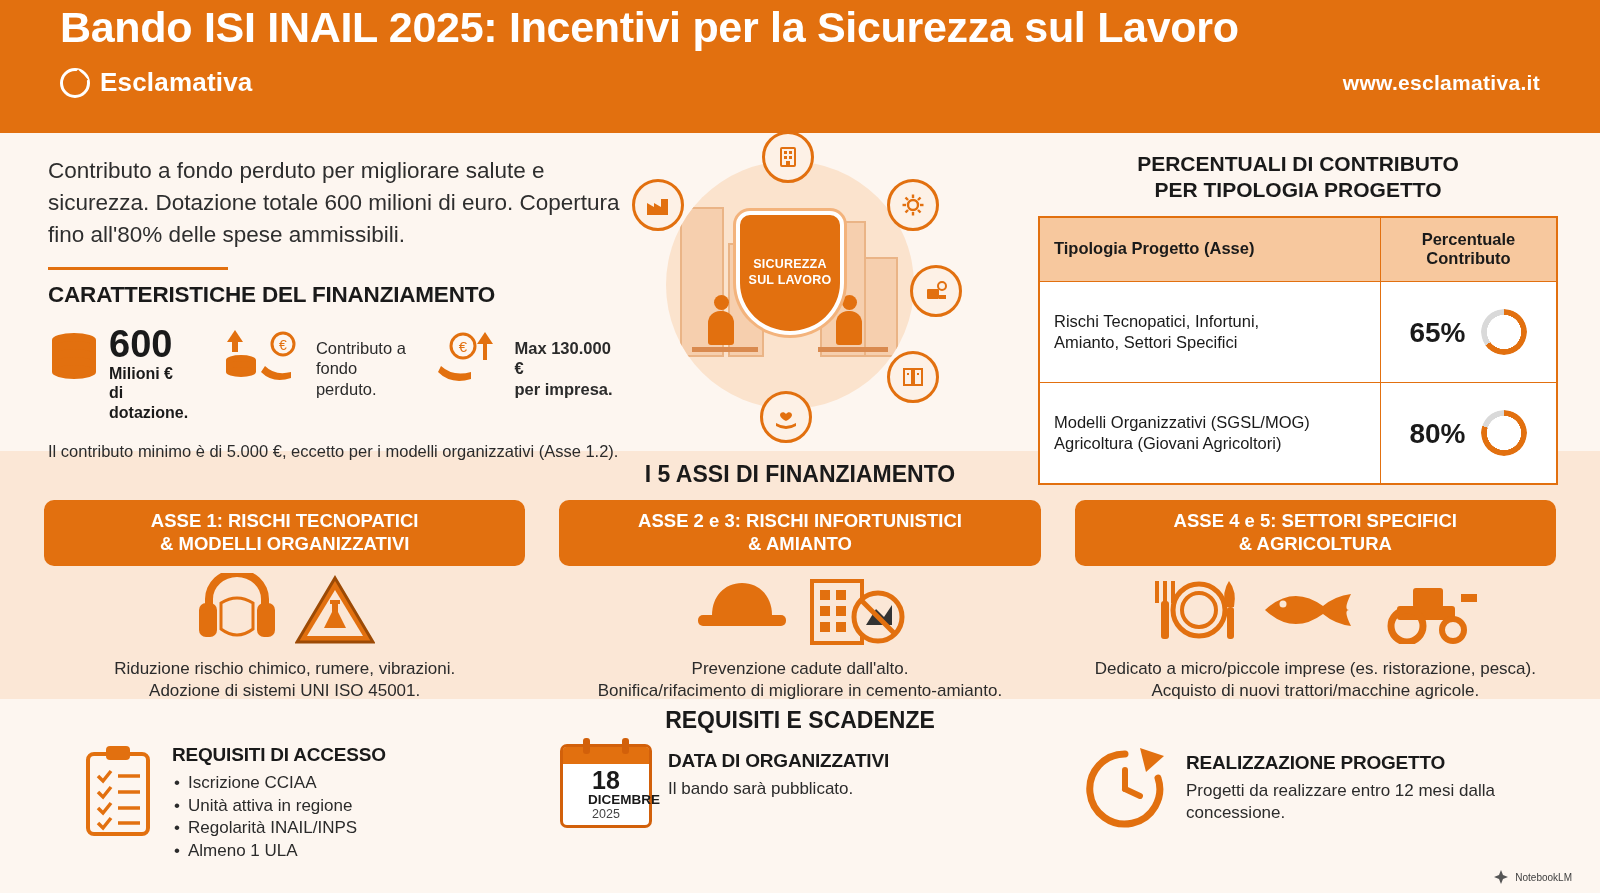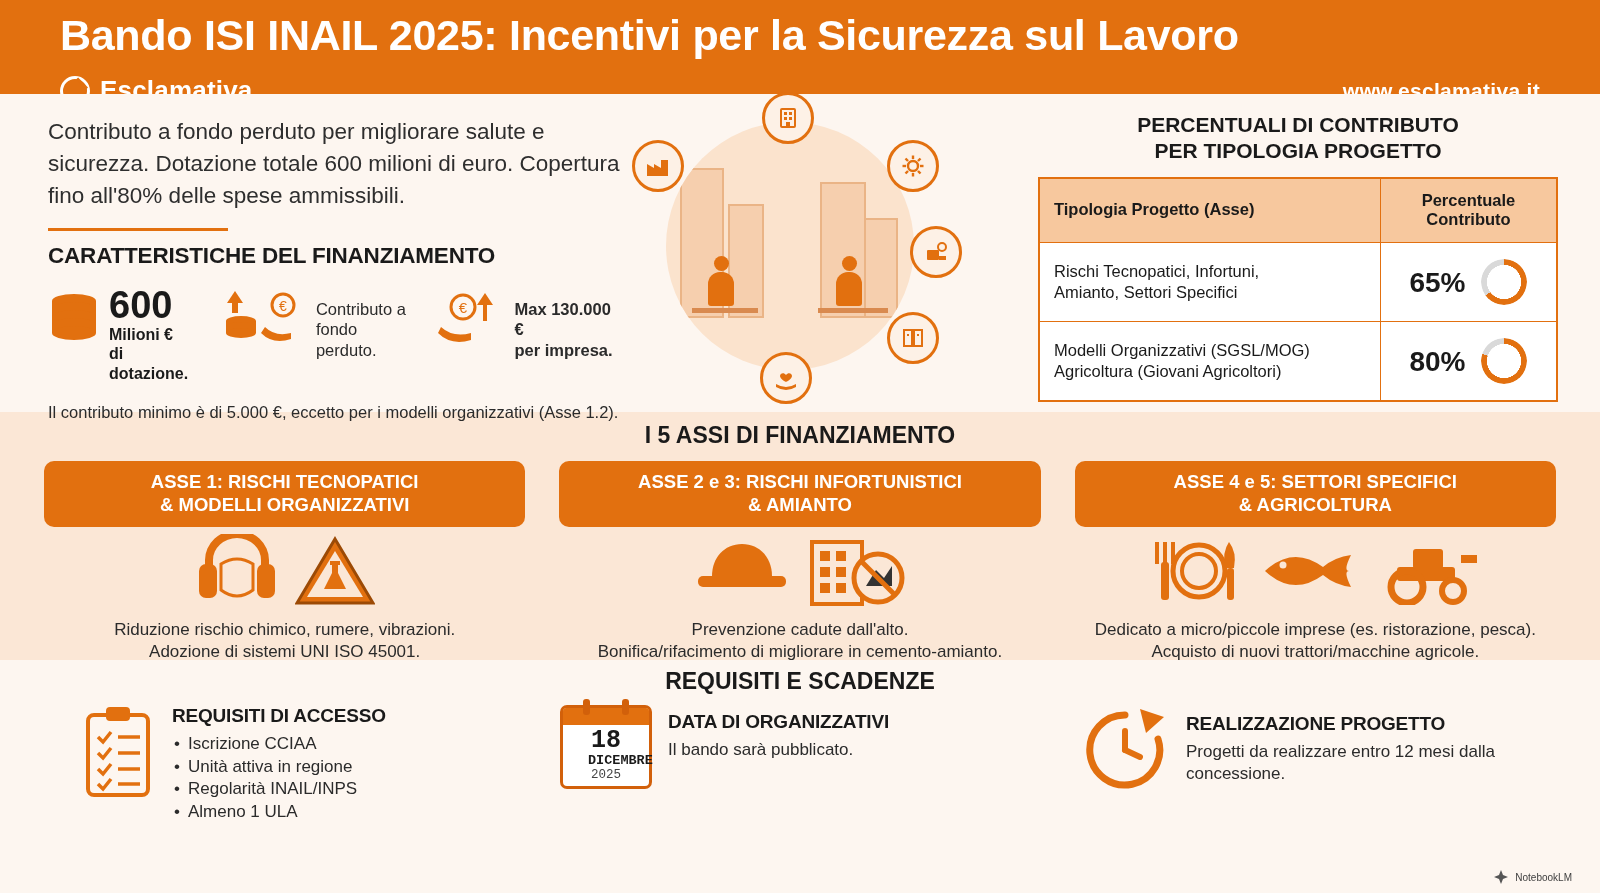--- a/index.html
+++ b/index.html
@@ -11,23 +11,23 @@
   }
   .page {
     position: relative;
     width: 1600px; height: 893px;
     background: #fdf6f0;
   }
 
   
   .header {
     position: relative;
-    height: 94px;
+    height: 133px;
     background: #e2700f;
-    padding: 12px 60px 0 60px;
+    padding: 4px 60px 0 60px;
   }
   .header h1 {
     color: #ffffff;
     font-size: 43px;
     font-weight: bold;
     letter-spacing: -0.3px;
     line-height: 1.1;
     white-space: nowrap;
   }
   .header-row {
@@ -227,21 +227,21 @@
     font-weight: bold;
     padding: 12px 14px;
     text-align: left;
     border: 1px solid #e2700f;
     line-height: 1.2;
   }
   table.perc th.c { text-align: center; }
   table.perc td {
     font-size: 16.5px;
     color: #1a1a1a;
-    padding: 16px 14px;
+    padding: 27px 14px;
     border: 1px solid #e2700f;
     line-height: 1.25;
   }
   .pct-cell {
     display: flex;
     align-items: center;
     justify-content: center;
     gap: 16px;
   }
   .pct-num { font-size: 28px; font-weight: bold; }
@@ -345,21 +345,20 @@
     line-height: 1.3;
   }
   .cal {
     width: 92px; height: 84px;
     border: 3px solid #d2600a;
     border-radius: 7px;
     background: #ffffff;
     position: relative;
     text-align: center;
     flex: none;
-    font-family: Liberation Mono, monospace;
   }
   .cal-top {
     height: 17px;
     background: #e2700f;
     border-radius: 3px 3px 0 0;
   }
   .cal-ring {
     position: absolute;
     top: -9px;
     width: 7px; height: 16px;
@@ -476,20 +475,24 @@
           <div class="bld" style="left:154px; top:60px; width:46px; height:136px;"></div>
           <div class="bld" style="left:198px; top:96px; width:34px; height:100px;"></div>
           <div class="desk" style="left:26px; top:186px; width:66px;"></div>
           <div class="desk" style="left:152px; top:186px; width:70px;"></div>
           <div class="head" style="left:48px; top:134px;"></div>
           <div class="person" style="left:42px; top:150px;"></div>
           <div class="head" style="left:176px; top:134px;"></div>
           <div class="person" style="left:170px; top:150px;"></div>
         </div>
 
+        <div class="shield">
+          <span style="white-space:pre-line">SICUREZZA
+SUL LAVORO</span>
+        </div>
 
         <div class="orbit-ico" style="left:124px; top:-12px;">
           <svg width="24" height="24" viewBox="0 0 24 24" fill="#e2700f">
               <rect x="5" y="3" width="14" height="18" rx="1" fill="none" stroke="#e2700f" stroke-width="2"></rect>
               <rect x="8" y="6" width="3" height="3"></rect>
               <rect x="13" y="6" width="3" height="3"></rect>
               <rect x="8" y="11" width="3" height="3"></rect>
               <rect x="13" y="11" width="3" height="3"></rect>
               <rect x="10" y="16" width="4" height="5"></rect>
             </svg>

